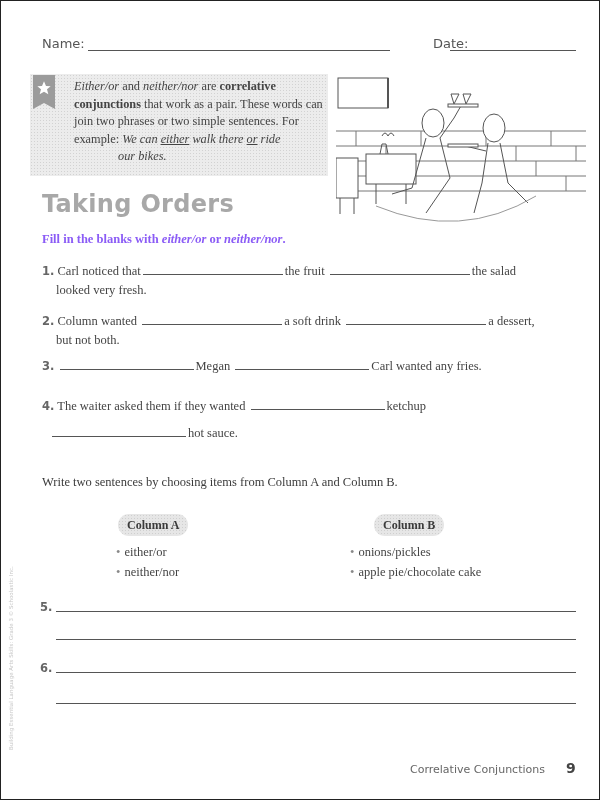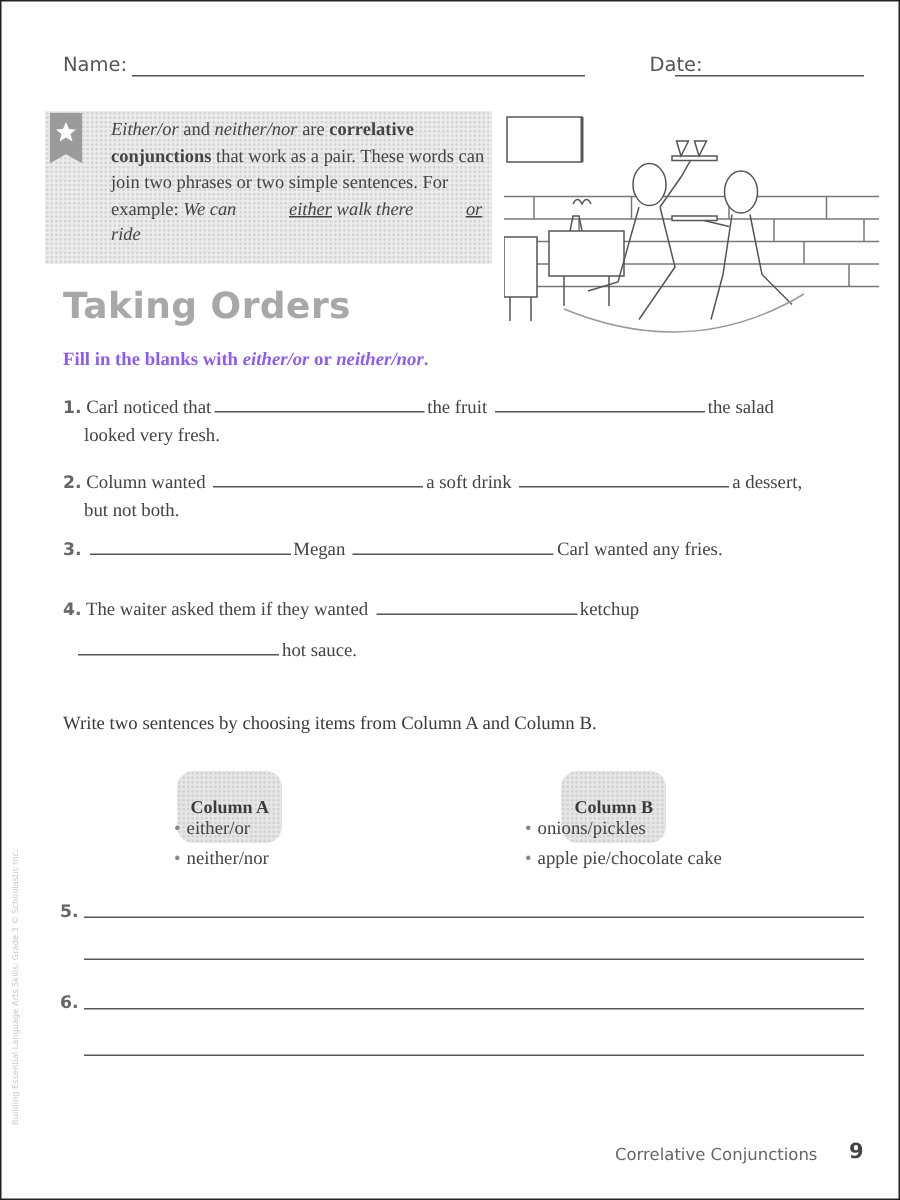--- a/index.html
+++ b/index.html
@@ -21,36 +21,36 @@
     background-image: radial-gradient(#d2d2d2 0.8px, transparent 0.9px);
     background-size:3px 3px;
   }
   .bookmark {
     position:absolute; left:33px; top:75px; width:22px; height:34px; background:#9b9b9b;
     clip-path: polygon(0 0,100% 0,100% 100%,50% 82%,0 100%);
   }
   .bookmark svg { position:absolute; left:3px; top:5px; }
   .info-text { position:absolute; left:74px; top:78px; width:252px; font-size:12.3px; line-height:17.6px; color:#444; }
   .info-text .indent { display:block; padding-left:44px; }
-  .u { text-decoration:underline;margin-left:32px; }
+  .u { text-decoration:underline; }
 
   
   .illus { position:absolute; left:336px; top:66px; width:250px; height:160px; }
 
   .title { position:absolute; left:42px; top:190px; font-family:"DejaVu Sans", sans-serif; font-weight:bold; font-size:24px; color:#a8a8a8; letter-spacing:0.3px; }
   .instr { position:absolute; left:42px; top:232px; font-size:12.5px; font-weight:bold; color:#8b5cf6; }
 
   .q { position:absolute; left:42px; font-size:12.5px; color:#444; white-space:nowrap; }
   .num { font-family:"DejaVu Sans", sans-serif; font-weight:bold; font-size:11.5px; color:#666; }
   .blank { display:inline-block; border-bottom:1px solid #555; height:10px; vertical-align:baseline; margin:0 2px; }
   .cont { position:absolute; left:56px; font-size:12.5px; color:#444; }
 
   .instr2 { position:absolute; left:42px; top:475px; font-size:12.5px; font-weight:normal; color:#3b3b3b; }
   .colhdr {
-    position:absolute; top:514px; height:22px; border-radius:11px; padding:13px 9px;
+    position:absolute; top:514px; height:22px; border-radius:11px; padding:0 9px;
     font-size:12px; font-weight:bold; color:#3b3b3b; line-height:22px;
     background-color:#e6e6e6;
     background-image: radial-gradient(#cfcfcf 0.8px, transparent 0.9px);
     background-size:3px 3px;
   }
   .citem { position:absolute; font-size:12.5px; color:#444; }
   .citem::before { content:"•"; color:#888; margin-right:4px; }
 
   .wline { position:absolute; height:0; border-top:1.3px solid #555; }
   .wnum { position:absolute; left:40px; font-family:"DejaVu Sans", sans-serif; font-weight:bold; font-size:11.5px; color:#666; }
@@ -69,21 +69,21 @@
 <span class="hdr sans" style="left:412px;margin-left:21px;">Date:</span>
 <div class="hdr-line" style="left:450px;width:126px;"></div>
 
 <div class="info"></div>
 <div class="bookmark">
   <svg width="16" height="16" viewBox="0 0 24 24">
       <polygon fill="#fff" points="12,2 15,9 22,9.5 16.5,14 18.5,21.5 12,17.5 5.5,21.5 7.5,14 2,9.5 9,9"></polygon>
     </svg>
 </div>
 <div class="info-text">
-  <i>Either/or</i><span> and </span><i>neither/nor</i><span> are </span><b>correlative conjunctions</b><span> that work as a pair. These words can join two phrases or two simple sentences. For example: </span><i><span>We can </span><span class="u">either</span><span> walk there </span><span class="u">or</span><span> ride</span></i>
+  <i>Either/or</i><span> and </span><i>neither/nor</i><span> are </span><b>correlative conjunctions</b><span> that work as a pair. These words can join two phrases or two simple sentences. For example: </span><i><span>We can </span><span class="u">either</span><span> walk there </span><span class="u">or</span><span> ride</span><span class="indent">our bikes.</span></i>
 </div>
 
 <svg class="illus" viewBox="0 0 250 160" fill="none" stroke="#555" stroke-width="1">
   <rect x="2" y="12" width="50" height="30"></rect>
     <line x1="52" y1="12" x2="52" y2="42" stroke-width="2"></line>
   <g stroke="#777">
     <line x1="0" y1="65" x2="250" y2="65"></line>
       <line x1="0" y1="80" x2="250" y2="80"></line>
     <line x1="0" y1="95" x2="250" y2="95"></line>
       <line x1="0" y1="110" x2="250" y2="110"></line>

